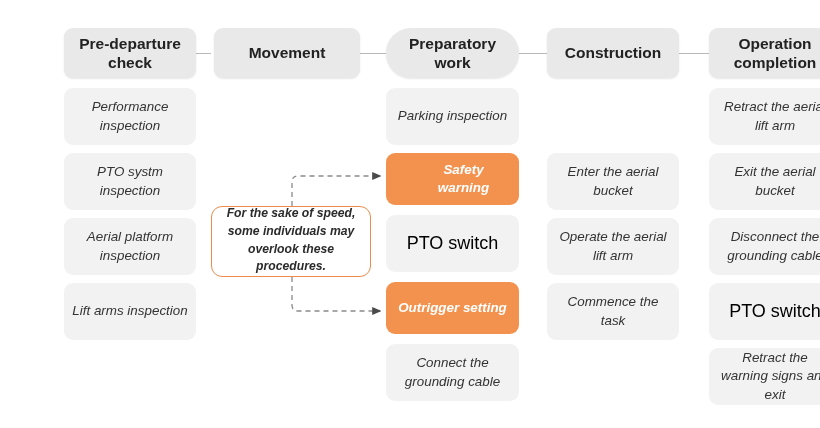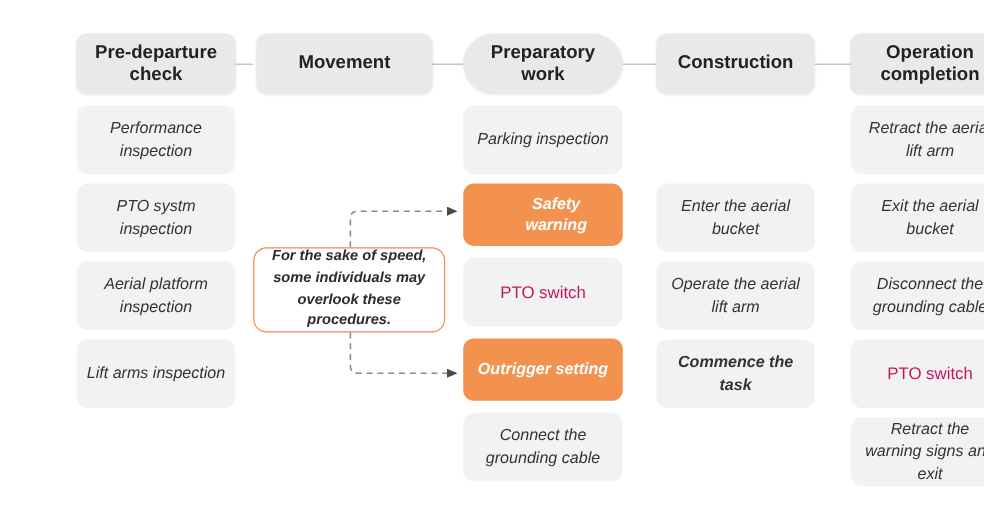--- a/index.html
+++ b/index.html
@@ -55,22 +55,22 @@
     text-align: center;
     font-size: 13.4px;
     font-style: italic;
     color: #333333;
     line-height: 1.35;
     padding: 0 8px;
     box-sizing: border-box;
   }
   .step.plain {
     font-style: normal;
-    font-size: 14px;
-    color: #be185d;
+    font-size: 18px;
+    color: #000000;
   }
   .step.highlight {
     background: #f3924e;
     color: #ffffff;
     font-weight: bold;
     font-style: italic;
   }
 
   
   .callout {
@@ -159,21 +159,21 @@
   <div class="step" style="left:342px; top:344px; width:133px; height:57px;">
     <span>Connect the grounding cable</span>
   </div>
 
   <div class="step" style="left:503px; top:153px; width:132px; height:57px;">
     <span>Enter the aerial bucket</span>
   </div>
   <div class="step" style="left:503px; top:218px; width:132px; height:57px;">
     <span>Operate the aerial lift arm</span>
   </div>
-  <div class="step" style="left:503px; top:283px; width:132px; height:57px;font-weight:bold;">
+  <div class="step" style="left:503px; top:283px; width:132px; height:57px;">
     <span>Commence the task</span>
   </div>
 
   <div class="step" style="left:665px; top:88px; width:132px; height:57px;">
     <span>Retract the aerial lift arm</span>
   </div>
   <div class="step" style="left:665px; top:153px; width:132px; height:57px;">
     <span>Exit the aerial bucket</span>
   </div>
   <div class="step" style="left:665px; top:218px; width:132px; height:57px;">

